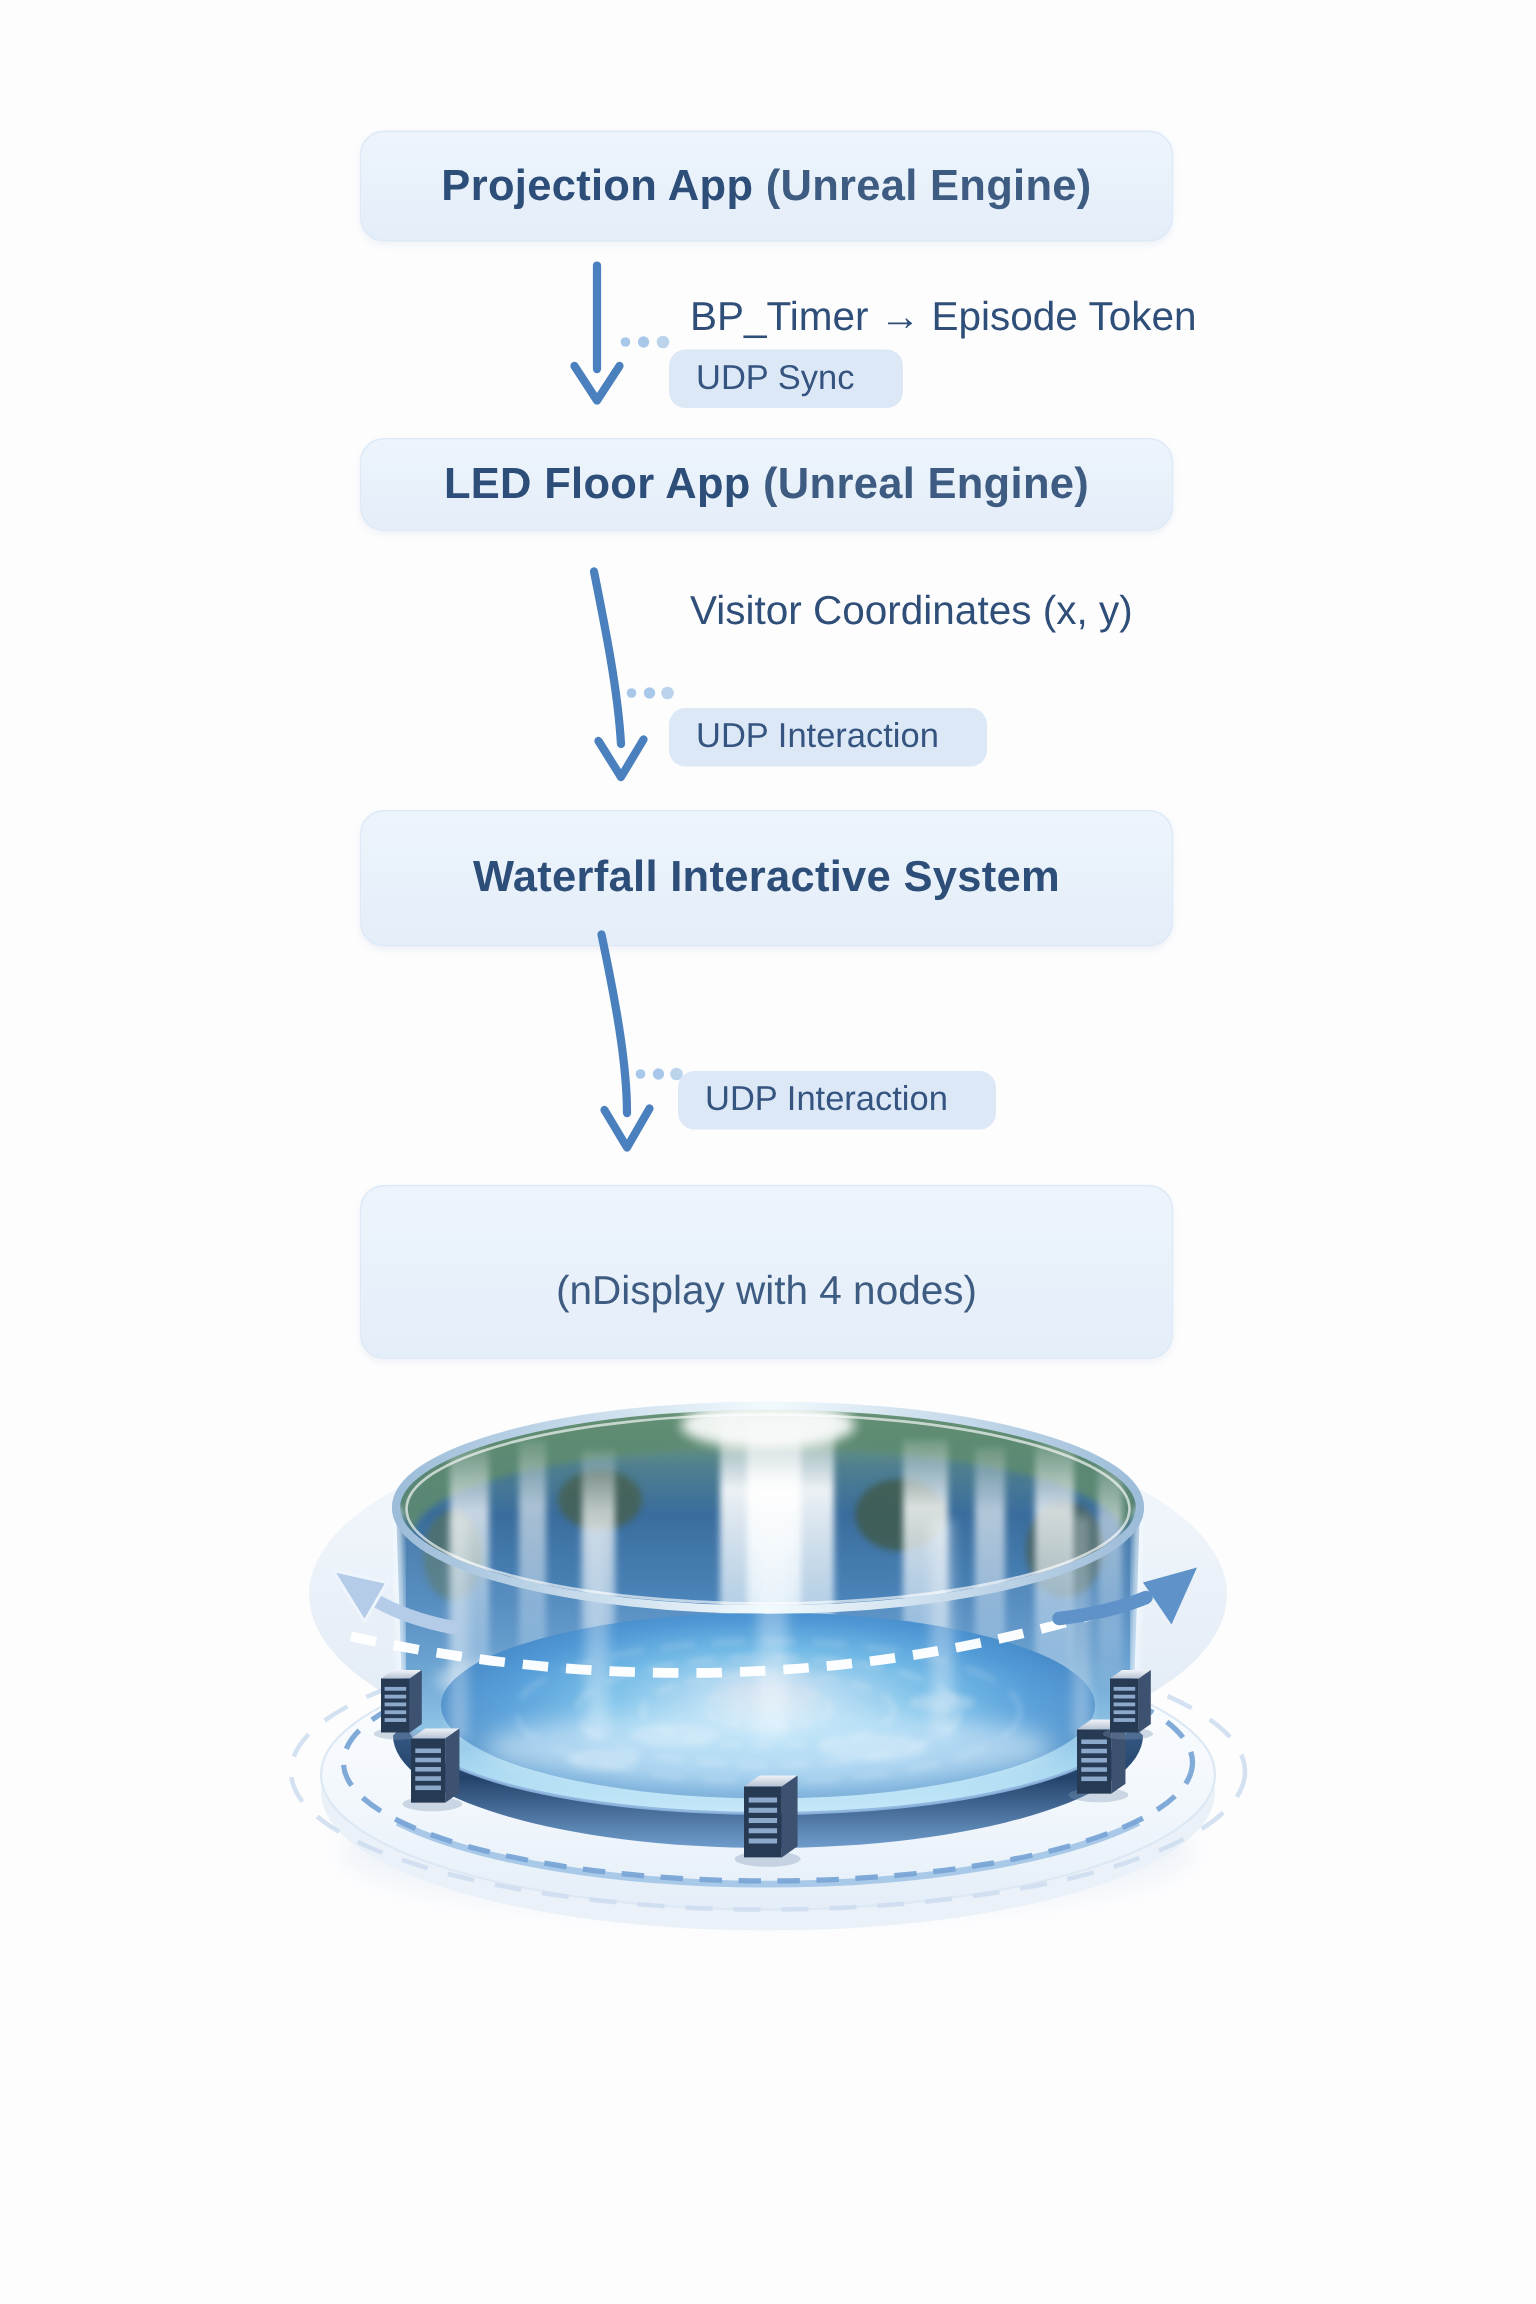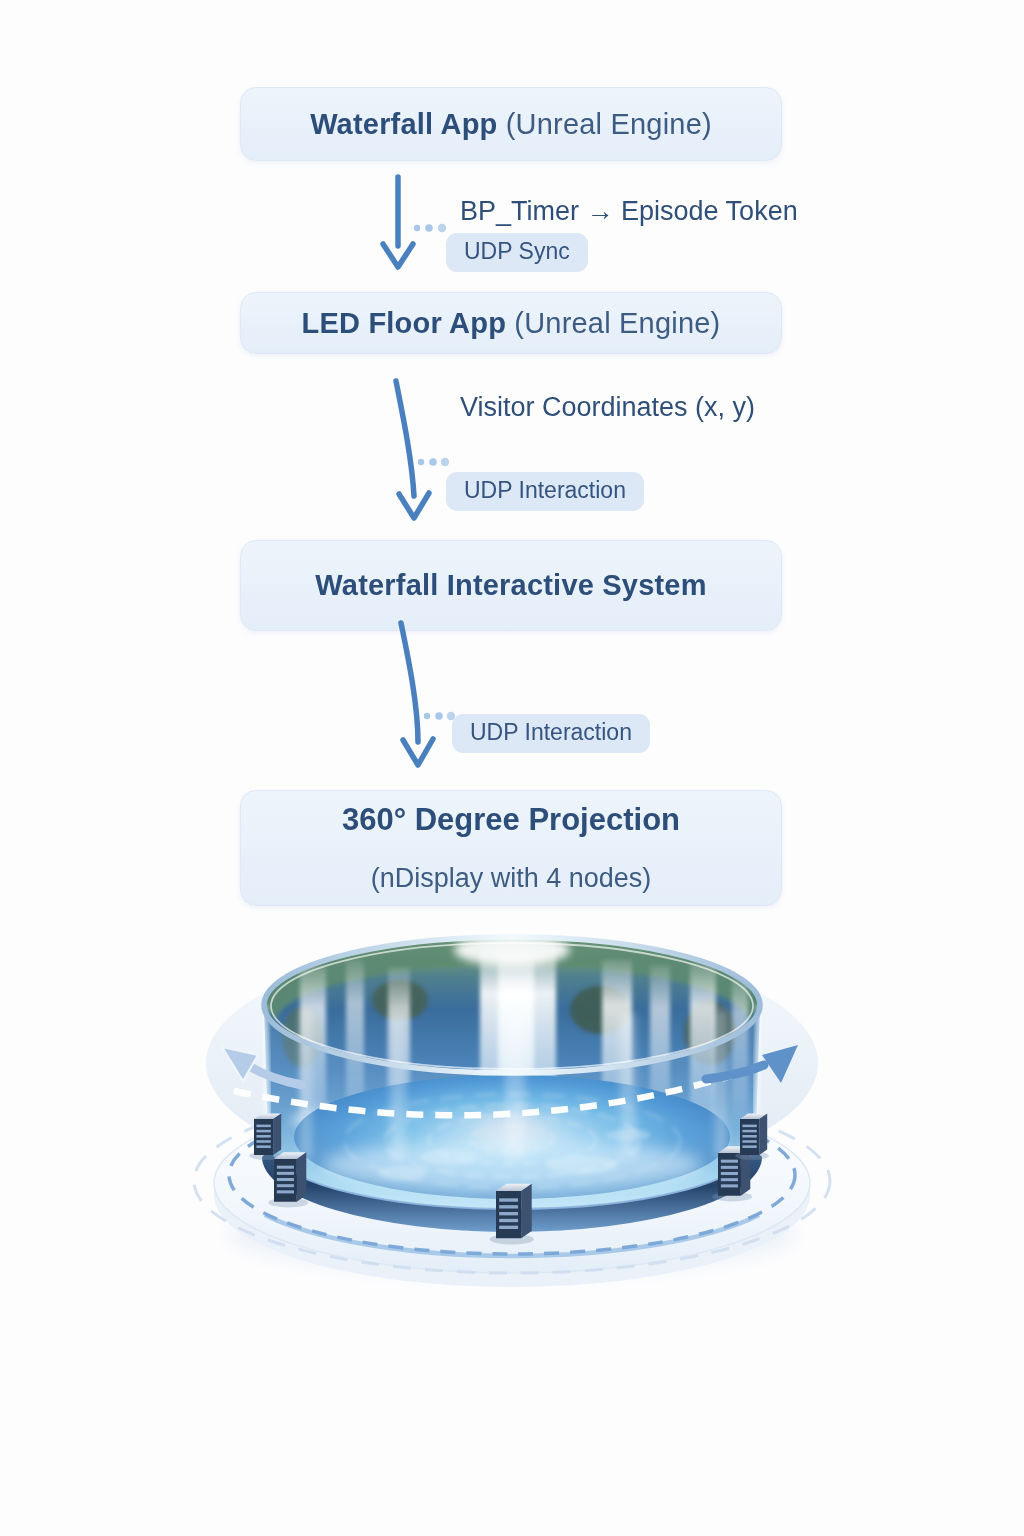--- a/index.html
+++ b/index.html
@@ -11,41 +11,41 @@
   }
   .flow-box{
     position:absolute;left:240px;width:542px;box-sizing:border-box;
     background:linear-gradient(180deg,#edf4fb 0%,#e4eef9 100%);
     border:1px solid #dde9f6;border-radius:16px;
     box-shadow:0 2px 5px rgba(140,165,200,.14);
     display:flex;flex-direction:column;align-items:center;justify-content:center;
     color:#2d4e79;text-align:center;
   }
   .box-line{font-size:29px;font-weight:700;letter-spacing:.2px;white-space:nowrap;}
-  .box-sub-inline{font-weight:400;color:#3e5c82;}
+  .box-sub-inline{font-weight:700;color:#3e5c82;}
   .box4-title{font-size:31px;font-weight:700;white-space:nowrap;}
   .box4-sub{font-size:27px;font-weight:400;color:#3e5c82;margin-top:25px;white-space:nowrap;}
   .edge-label{
     position:absolute;left:460px;font-size:27px;font-weight:500;
     color:#2f4f79;line-height:42px;white-space:nowrap;
   }
   .udp-badge{
     position:absolute;display:inline-block;
     background:#dce8f6;color:#35547f;
     font-size:23px;font-weight:500;
-    padding:5px 18px 7px 18px;border-radius:11px;white-space:nowrap;
+    padding:5px 32px 7px 18px;border-radius:11px;white-space:nowrap;
   }
   .arrow-svg{position:absolute;}
   #illustration{position:absolute;left:150px;top:905px;}
 </style>
 </head>
 <body>
 
 <div class="flow-box" style="top:87px;height:74px;">
-  <div class="box-line"><span>Waterfall App</span>&nbsp;<span class="box-sub-inline">(Unreal Engine)</span></div>
+  <div class="box-line"><span>Projection App</span>&nbsp;<span class="box-sub-inline">(Unreal Engine)</span></div>
 </div>
 
 <svg class="arrow-svg" style="left:375px;top:172px;" width="90" height="105" viewBox="0 0 90 105">
   <line x1="23" y1="5" x2="23" y2="74" stroke="#4a80bd" stroke-width="5.5" stroke-linecap="round"></line>
   <path d="M8,72 L23,95 L38,72" fill="none" stroke="#4a80bd" stroke-width="5.5" stroke-linecap="round" stroke-linejoin="round"></path>
   <g fill="#a9c7e9">
     <circle cx="42" cy="56" r="3.2"></circle>
       <circle cx="54" cy="56" r="3.8"></circle>
       <circle cx="67" cy="56" r="4.2" fill="#bcd3ec"></circle>
   </g>
@@ -84,21 +84,20 @@
     <circle cx="49" cy="98" r="3.2"></circle>
       <circle cx="61" cy="98" r="3.8"></circle>
       <circle cx="73" cy="98" r="4.2" fill="#bcd3ec"></circle>
   </g>
 </svg>
 <div class="edge-label" style="top:634px;">
 </div>
 <div class="udp-badge" style="left:452px;top:714px;">UDP Interaction</div>
 
 <div class="flow-box" style="top:790px;height:116px;">
-  <div class="box4-title">360° Degree Projection</div>
   <div class="box4-sub">(nDisplay with 4 nodes)</div>
 </div>
 
 <svg id="illustration" width="724" height="470" viewBox="0 0 724 470">
   <defs>
     <linearGradient id="haloG" x1="0" y1="0" x2="0" y2="1">
       <stop offset="0" stop-color="#f5f9fd"></stop>
         <stop offset="1" stop-color="#dbe6f2"></stop>
     </linearGradient>
     <linearGradient id="platG" x1="0" y1="0" x2="0" y2="1">

